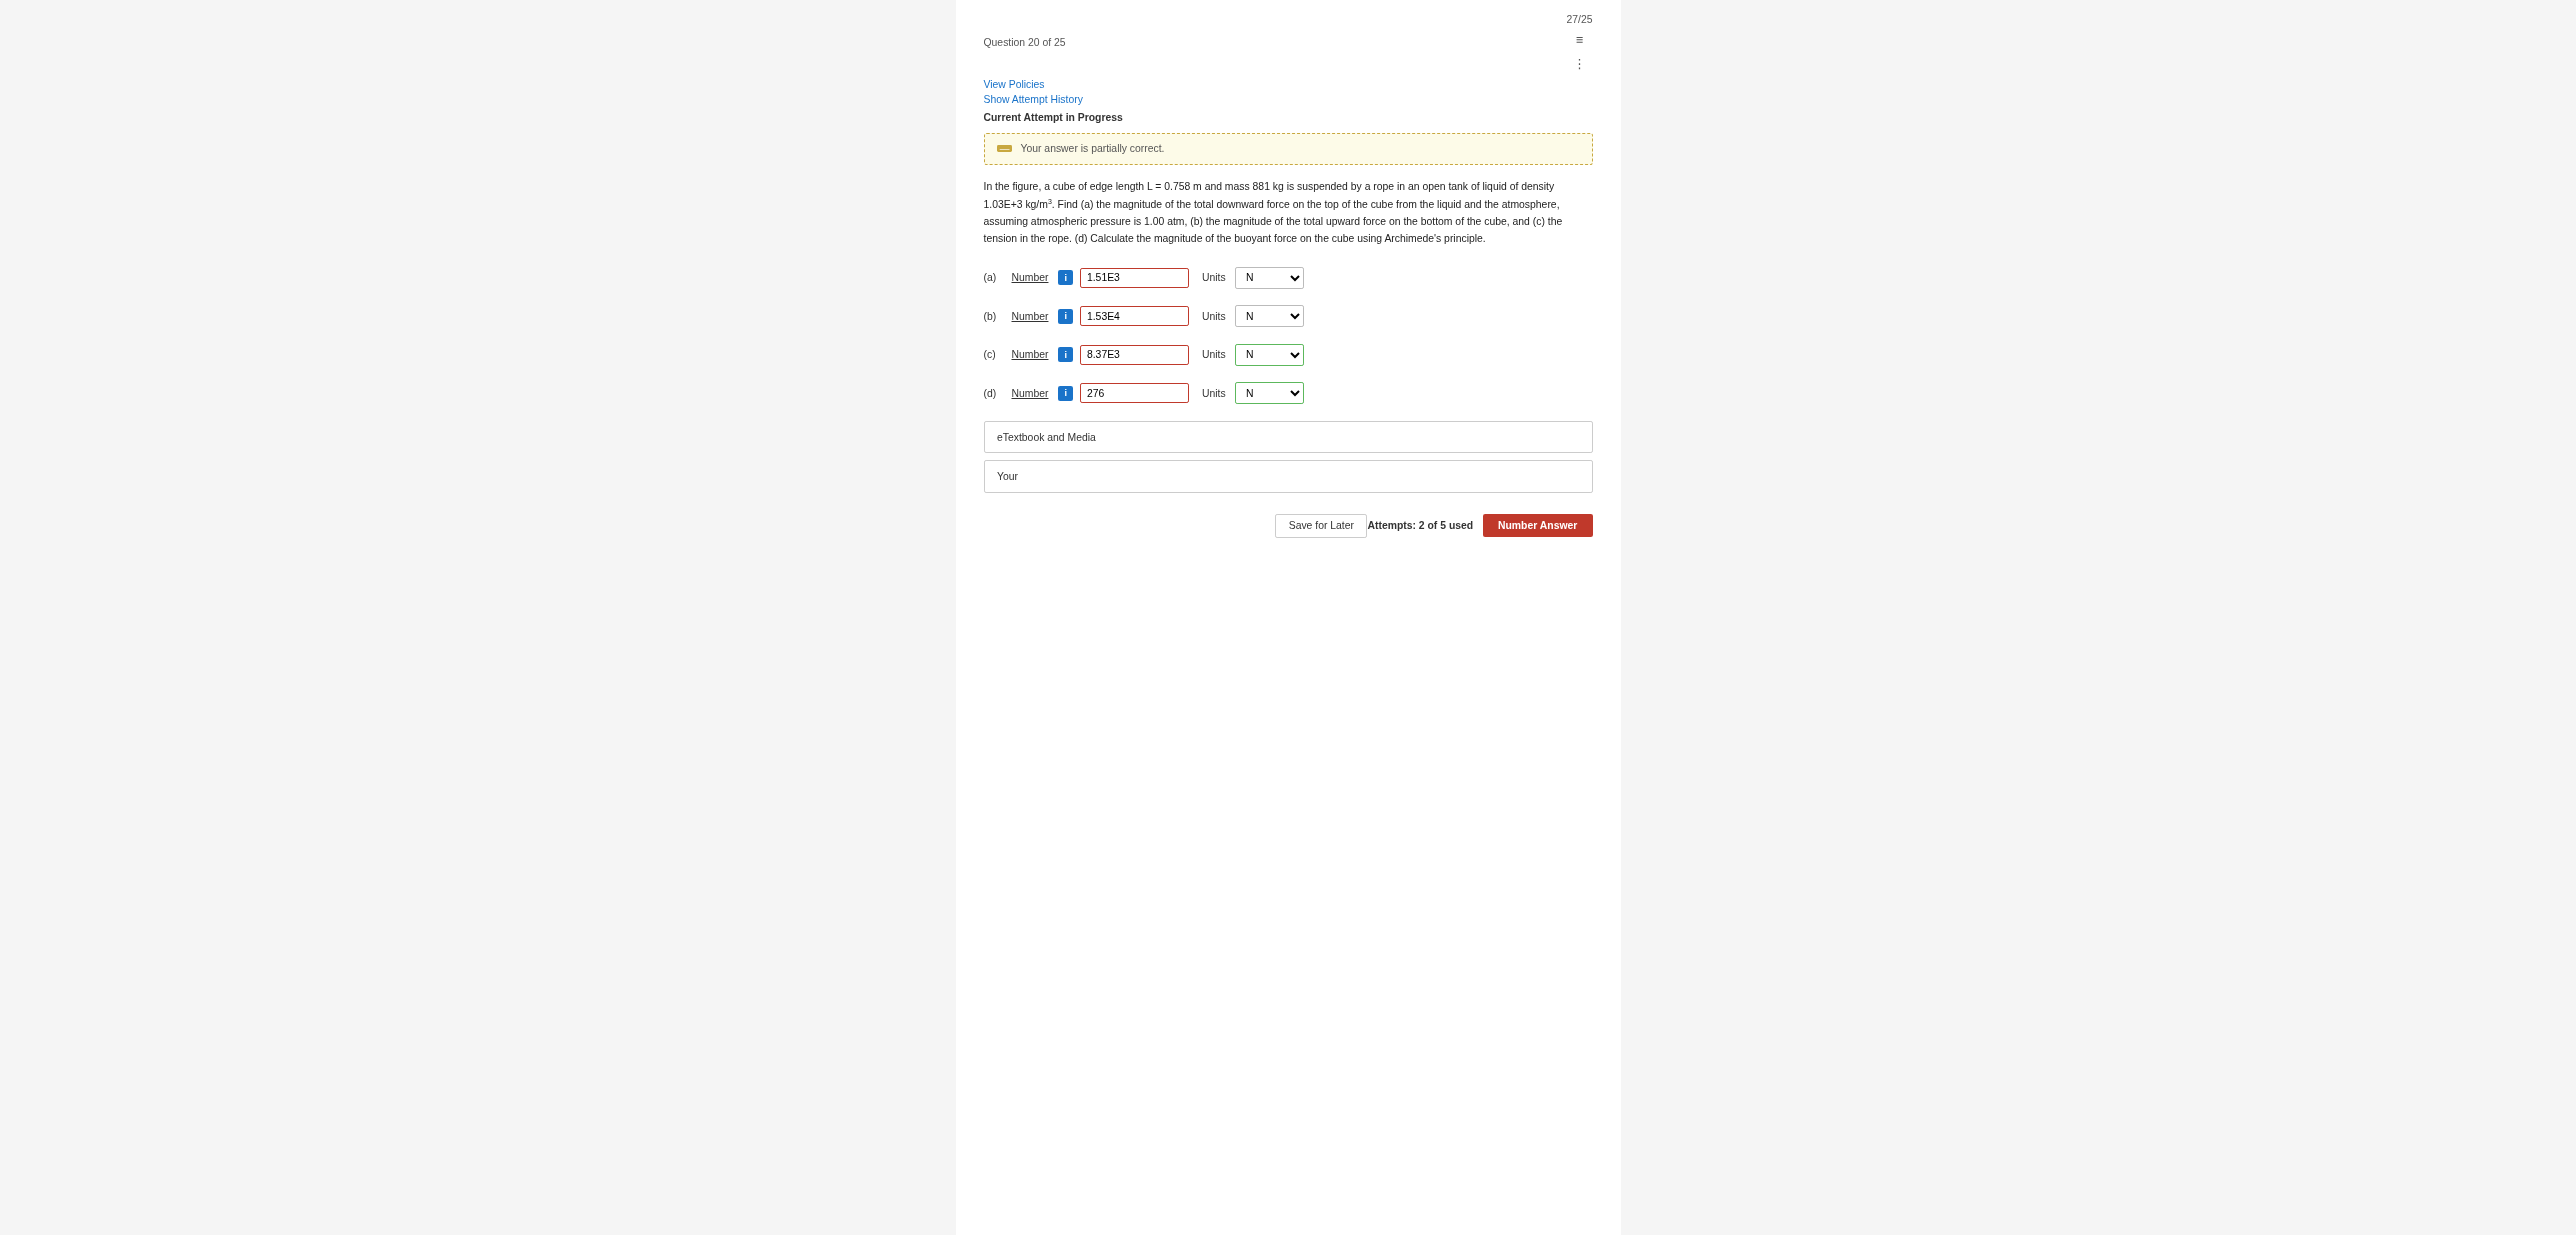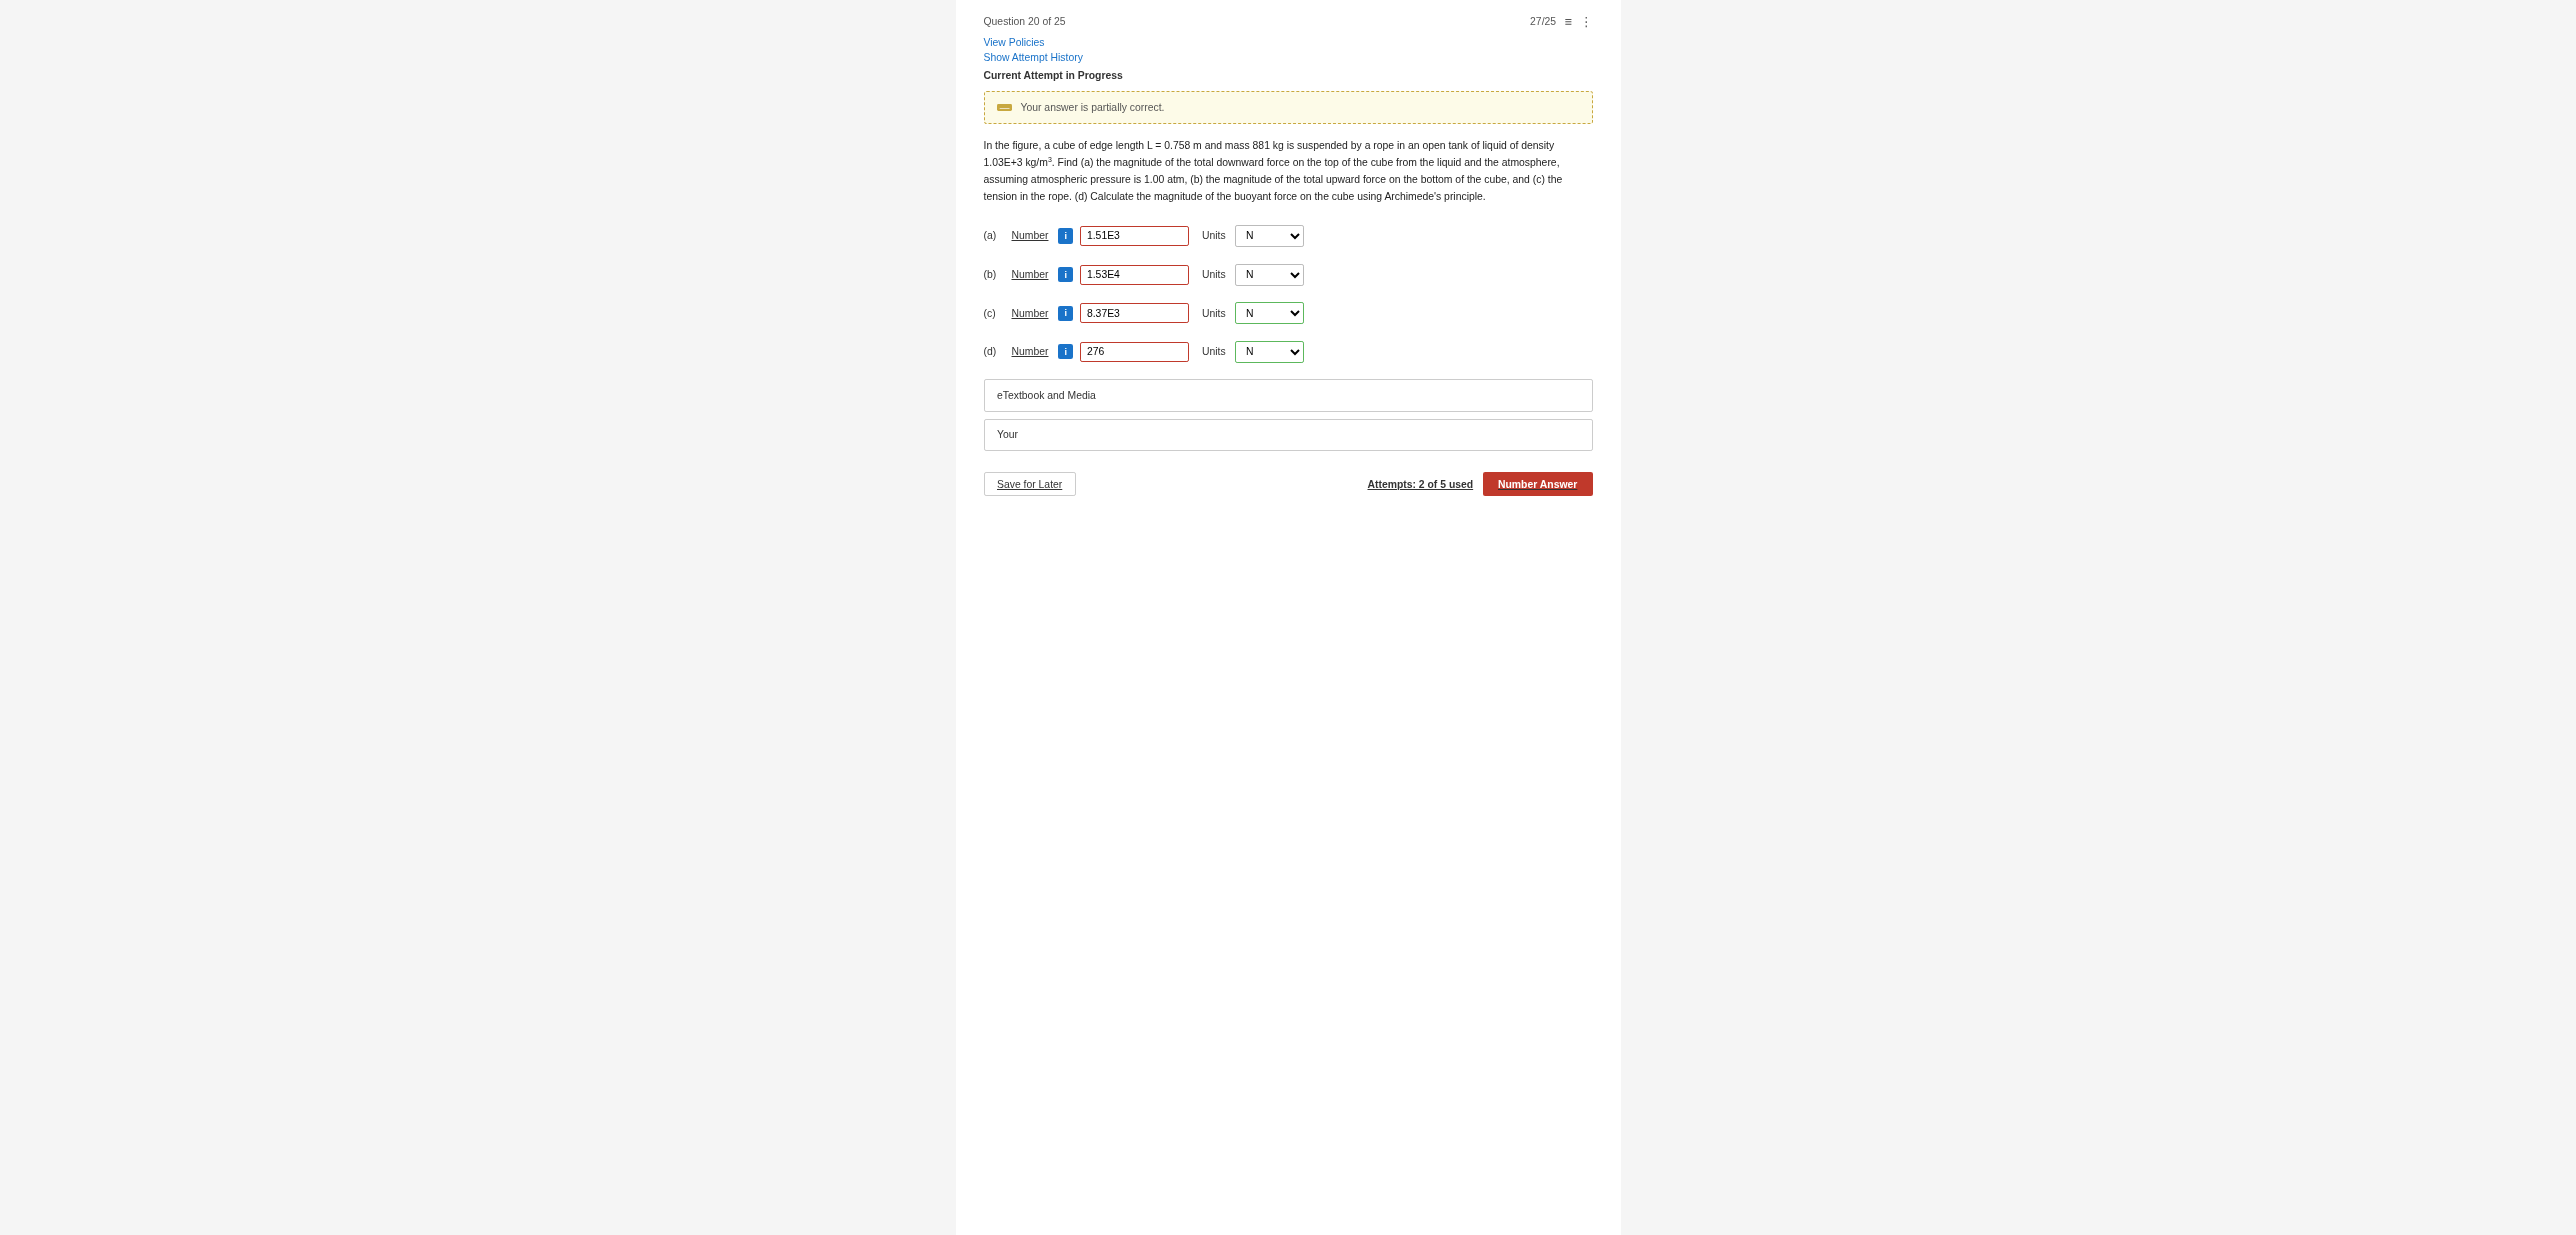--- a/index.html
+++ b/index.html
@@ -25,20 +25,21 @@
     .question-nav {
       font-size: 10.4px;
       color: #555;
     }
     .top-right {
       display: flex;
       align-items: center;
       gap: 8.3px;
       color: #555;
       font-size: 10.4px;
+      flex-direction: column;
     }
     .view-policies-link {
       color: #1a73c9;
       text-decoration: none;
       cursor: pointer;
       display: block;
       margin-bottom: 4.2px;
       font-size: 10.4px;
     }
     .show-attempt-link {
@@ -163,24 +164,23 @@
       border-radius: 2.1px;
       padding: 9.7px 12.5px;
       margin-bottom: 14px;
       font-size: 10.4px;
       color: #333;
       cursor: pointer;
       background: #fff;
     }
     .bottom-bar {
       display: flex;
-      justify-content: space-between;
+      justify-content: flex-end;
       align-items: center;
       padding-top: 7px;
-      text-decoration: underline;
     }
     .save-later-btn {
       border: 0.7px solid #ccc;
       background: #fff;
       color: #333;
       padding: 5.5px 12.5px;
       border-radius: 2.1px;
       font-size: 10.4px;
       cursor: pointer;
     }

